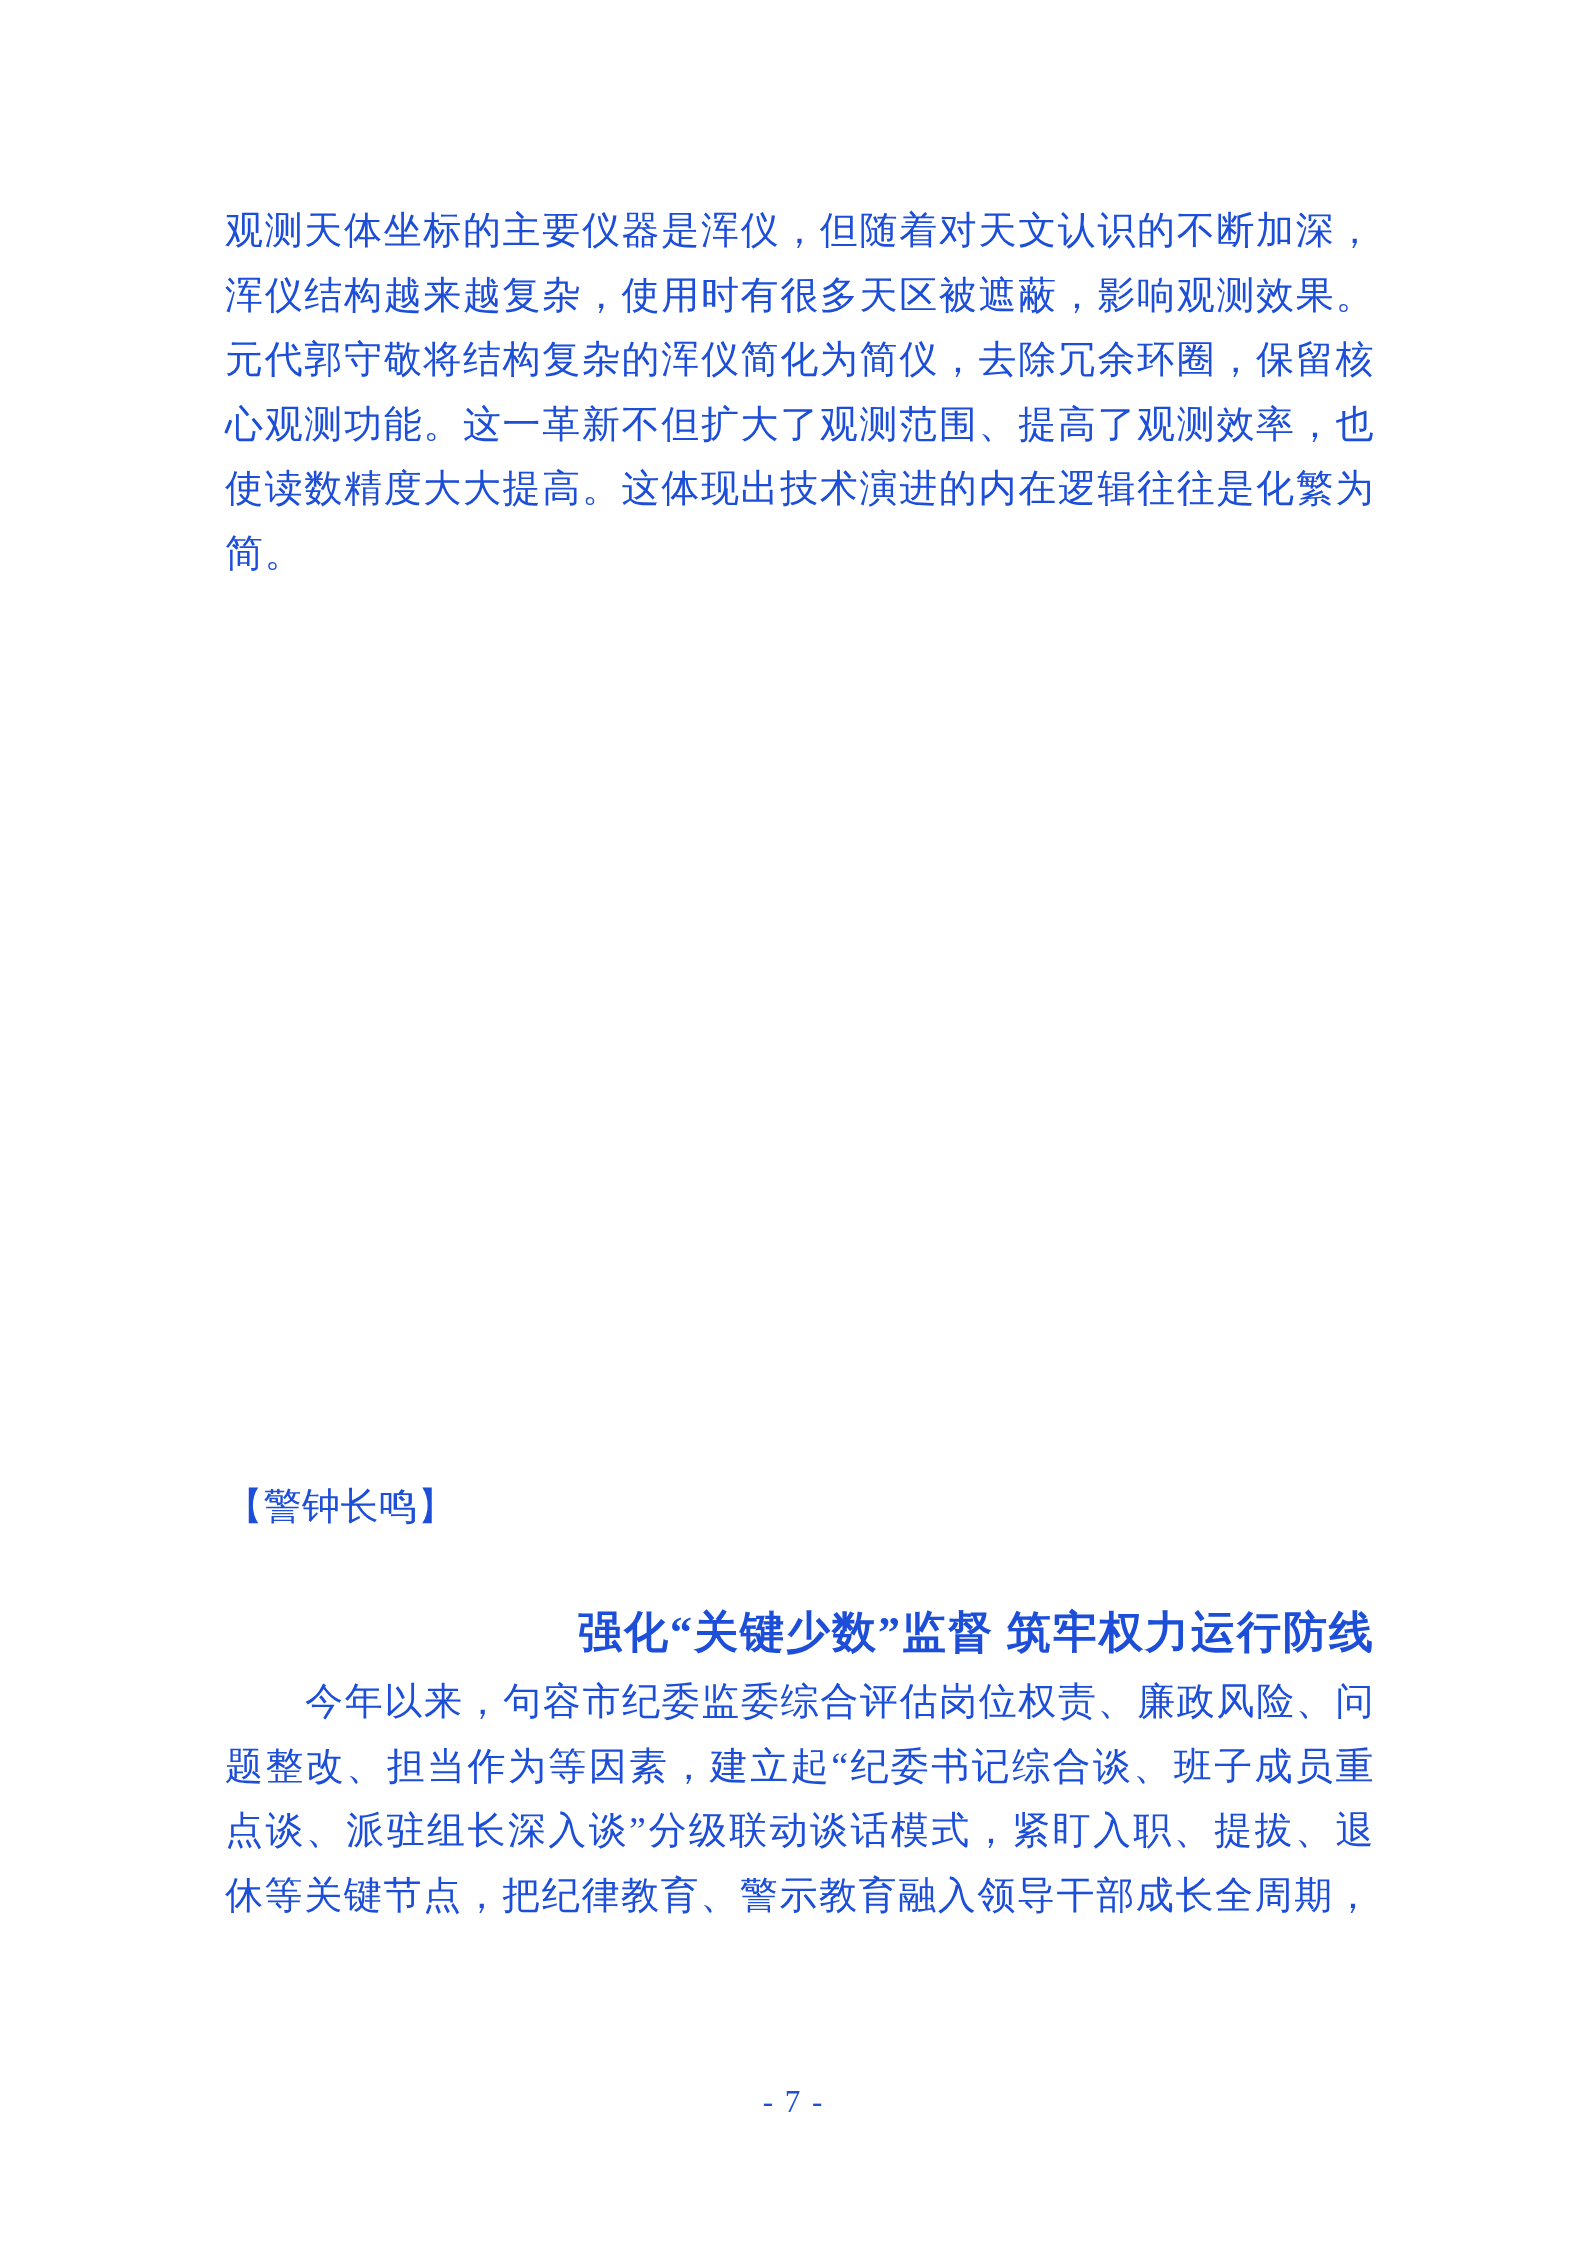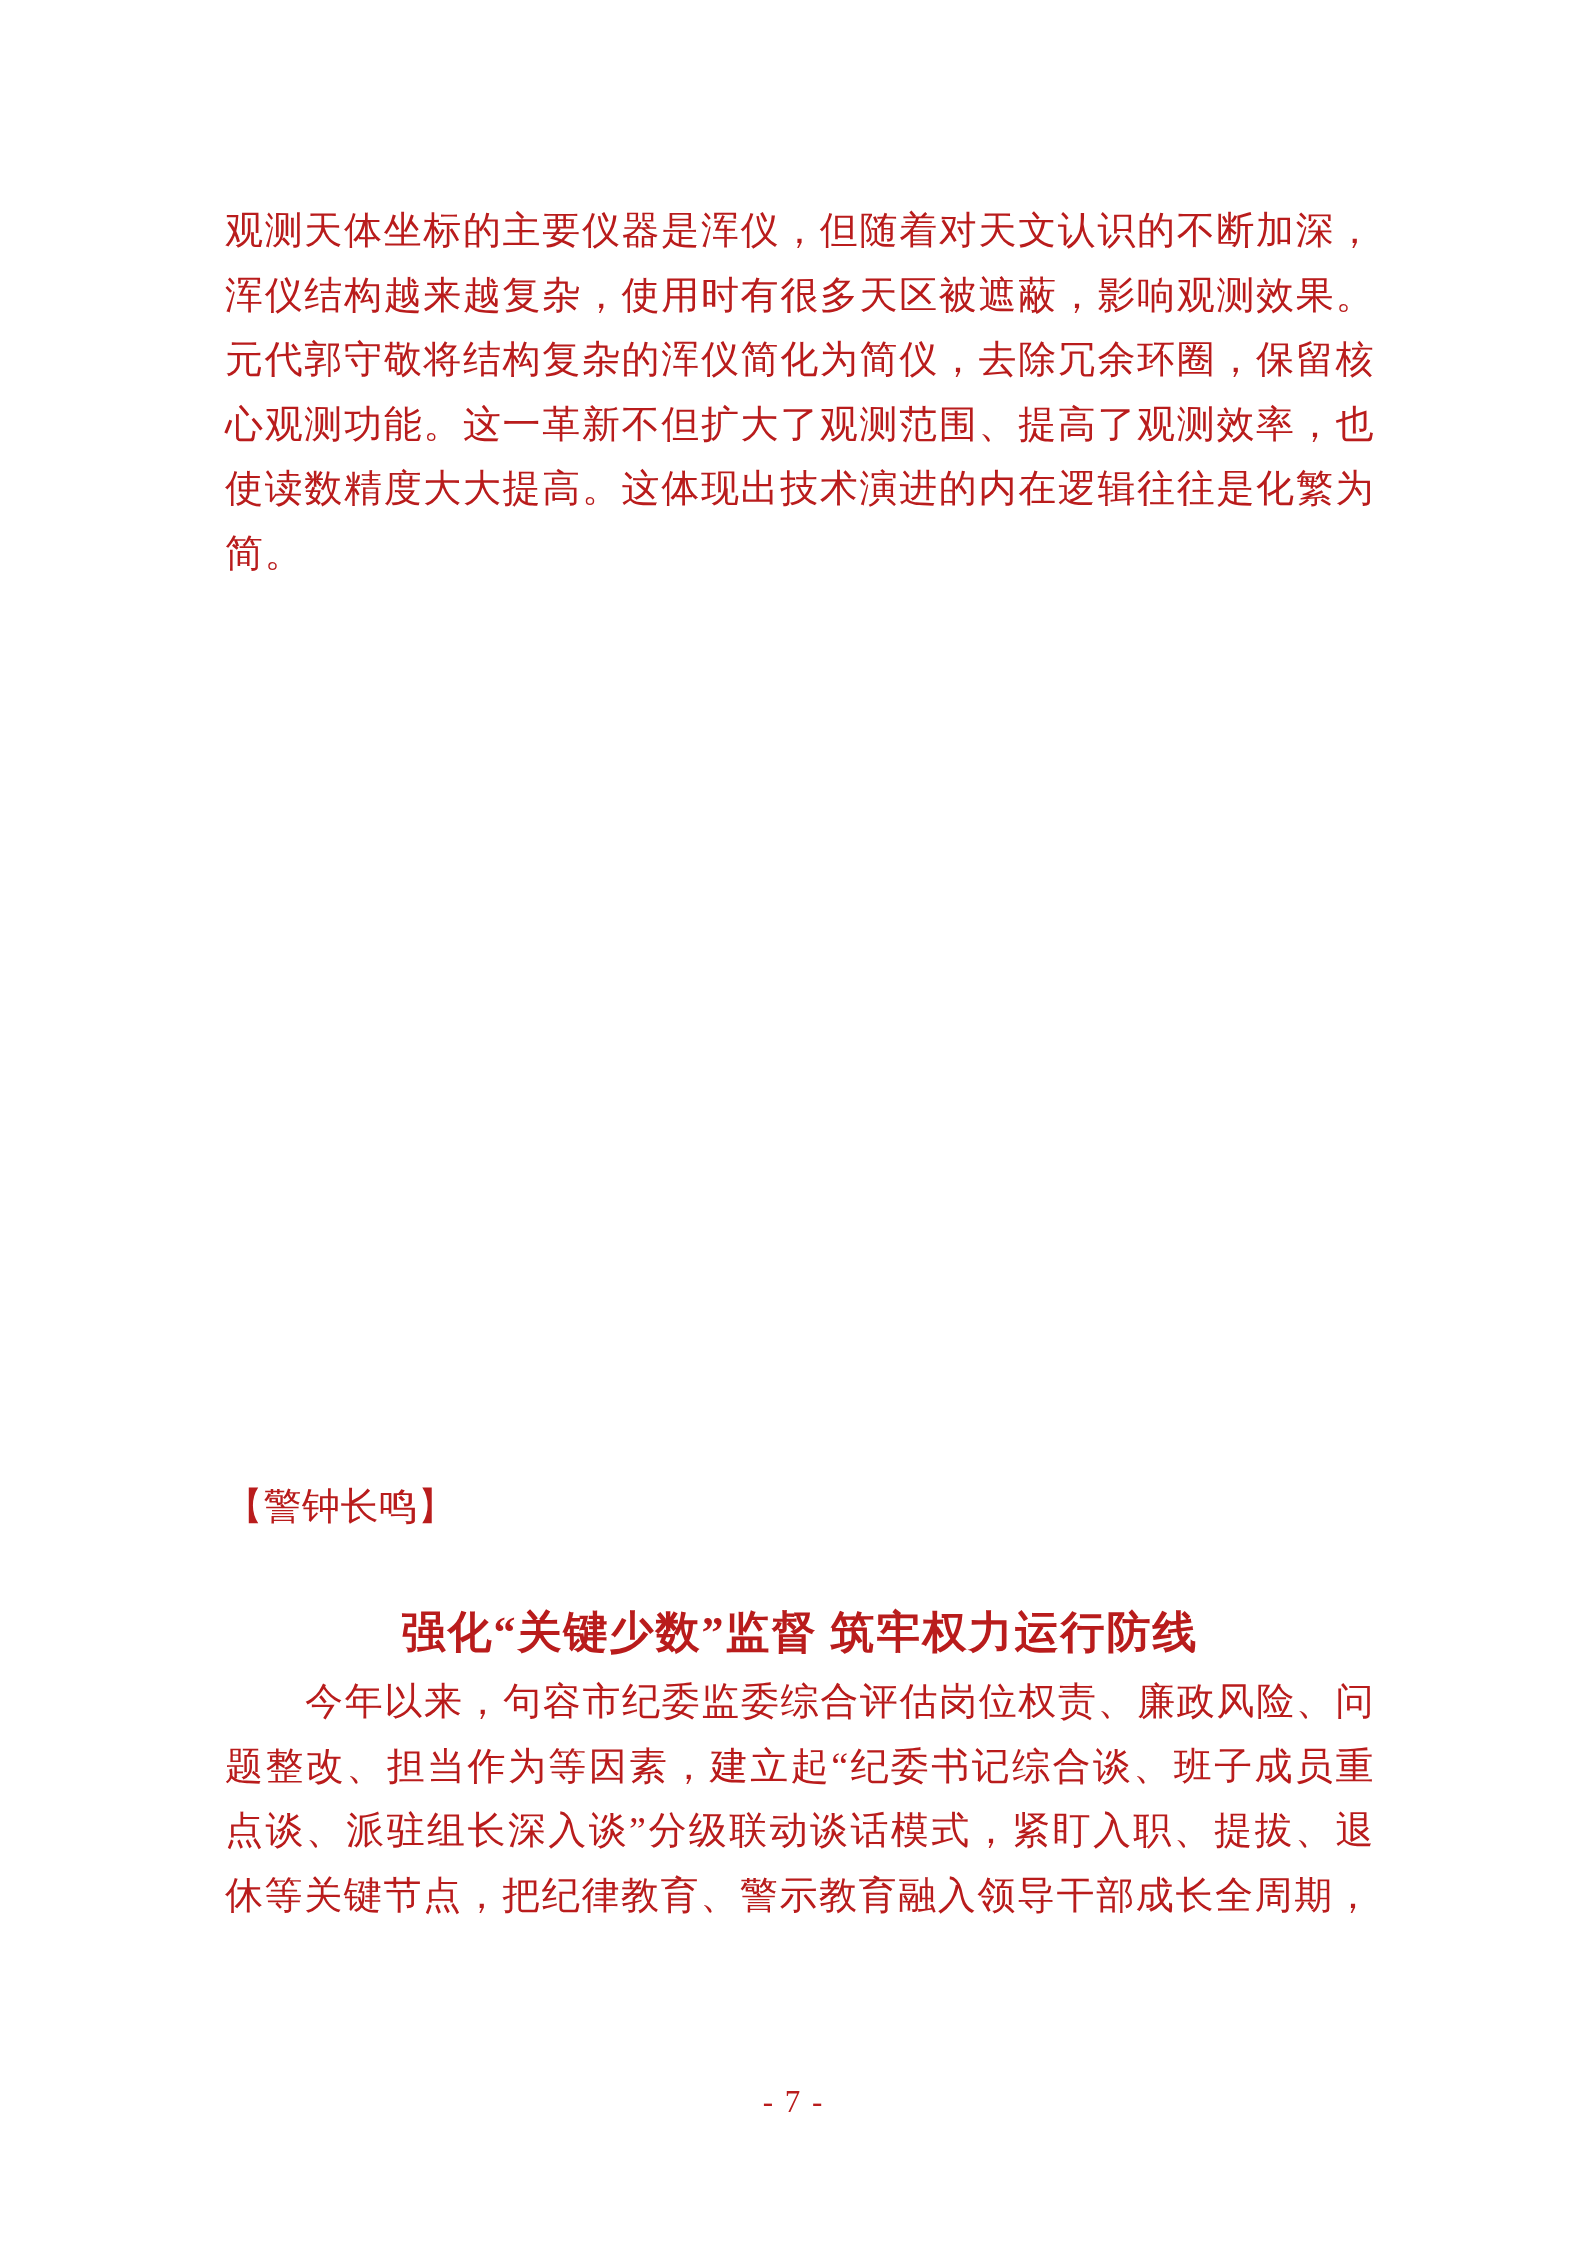--- a/index.html
+++ b/index.html
@@ -5,21 +5,21 @@
   html, body {
     margin: 0;
     padding: 0;
     background: #ffffff;
   }
   .page {
     position: relative;
     width: 1587px;
     height: 2245px;
     background: #ffffff;
-    color: #b91c1c;
+    color: #1d4ed8;
     font-family: "Liberation Serif", "DejaVu Serif", serif;
     overflow: hidden;
   }
   .text-block {
     position: absolute;
     left: 225px;
     width: 1150px;
     font-size: 38px;
     line-height: 64.6px;
     letter-spacing: 1.6px;
@@ -45,21 +45,21 @@
   }
   #article-title {
     position: absolute;
     left: 225px;
     width: 1150px;
     top: 1601px;
     font-size: 44px;
     font-weight: bold;
     line-height: 64.6px;
     letter-spacing: 2px;
-    text-align: center;
+    text-align: right;
     white-space: nowrap;
   }
   #bottom-text {
     top: 1669px;
   }
   #page-number {
     position: absolute;
     left: 0;
     top: 2084px;
     width: 100%;

